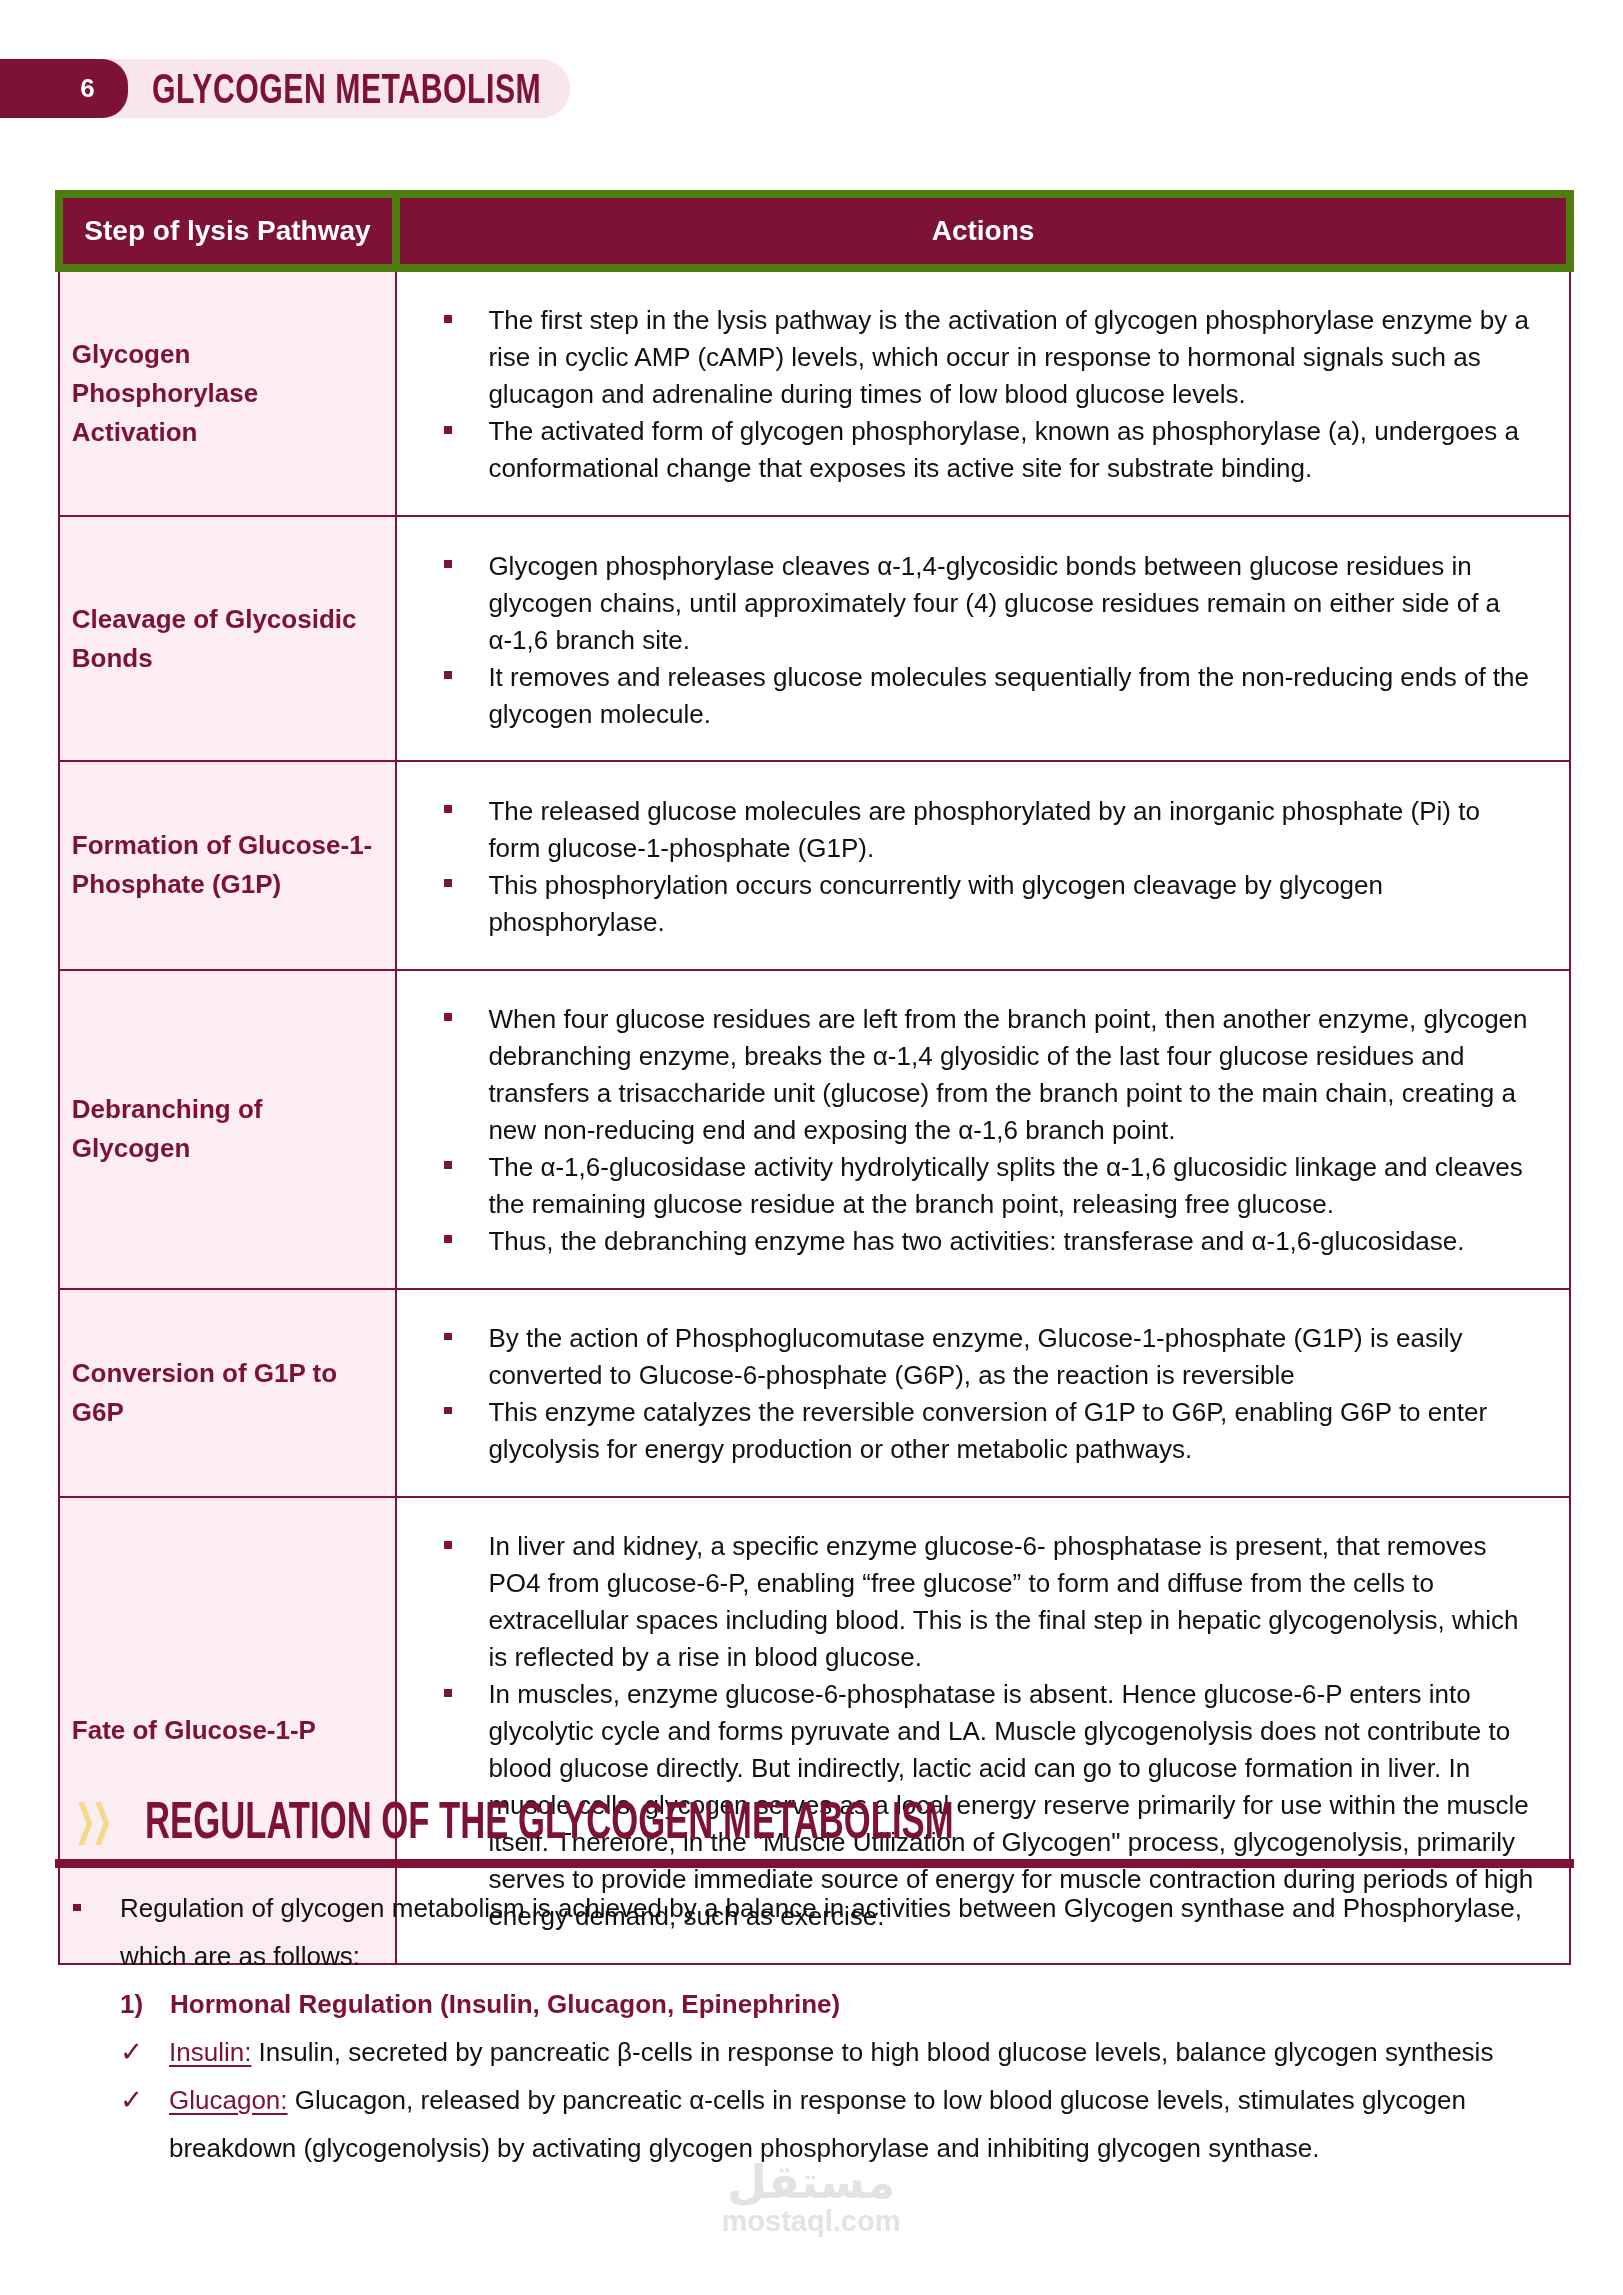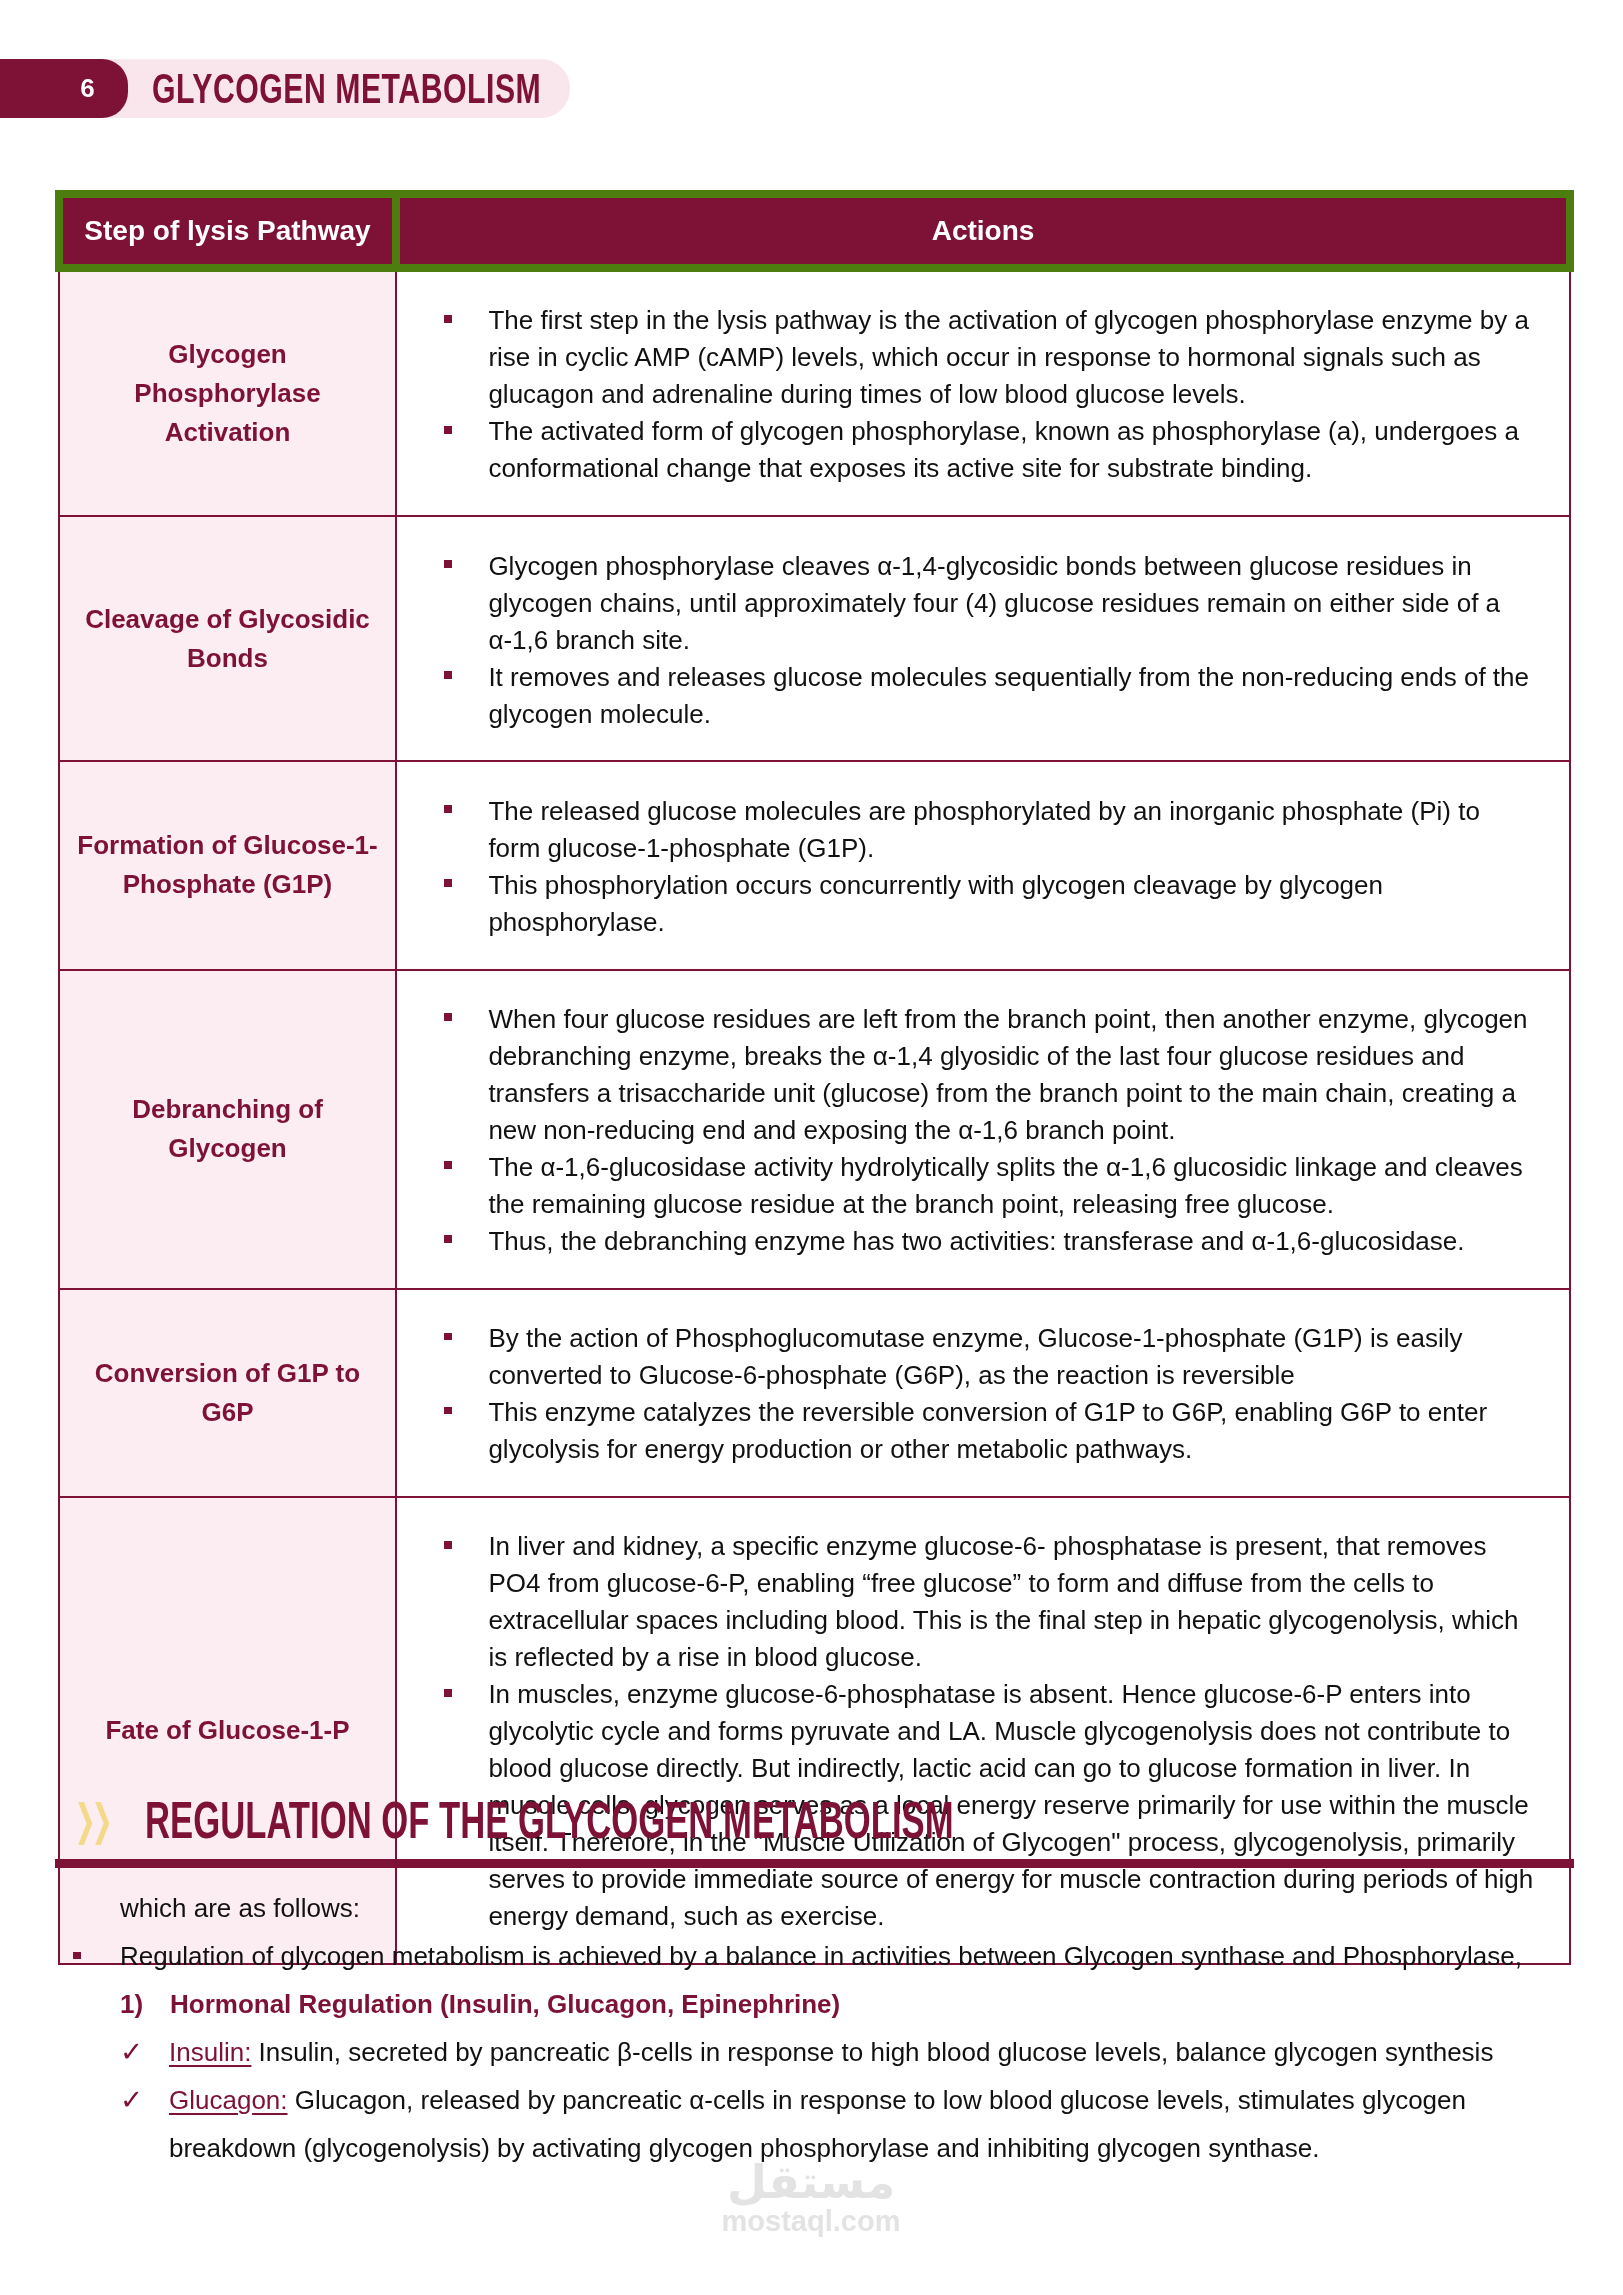--- a/index.html
+++ b/index.html
@@ -31,21 +31,21 @@
     border-collapse:collapse; table-layout:fixed;
   }
   table.steps th {
     background:#7d1136; color:#fff; font-weight:bold; font-size:28px;
     height:64px; border:8px solid #4d7c0f;
   }
   table.steps th.c1 { width:327px; border-right:3.3px solid #ffffff; }
   table.steps td { border:2.6px solid #7d1136; vertical-align:middle; }
   table.steps td.step {
     background:#fcedf2; color:#7d1136; font-weight:bold; font-size:26px;
-    text-align:center; line-height:39px; padding:0 11.8px;
+    line-height:39px; padding:0 11.8px;
   }
   table.steps td.actions { background:#fff; padding:14.4px 14.4px 11.8px 14.4px; }
   ul.b { list-style:none; margin:16px; padding:0; }
   ul.b li {
     position:relative; padding-left:61px; font-size:26px; line-height:37px; color:#111;
   }
   ul.b li::before {
     content:""; position:absolute; left:16.4px; top:12.4px; width:7.9px; height:7.9px; background:#7d1136;
   }
   
@@ -152,25 +152,25 @@
   </tbody>
 </table>
 
 <div class="reg-head">
   <span class="chev">❯❯</span>
   <span class="reg-title">REGULATION OF THE GLYCOGEN METABOLISM</span>
 </div>
 <div class="reg-rule"></div>
 
 <div class="reg-body">
+  <div class="reg-line reg-bullet indent1">
+    <span>Regulation of glycogen metabolism is achieved by a balance in activities between Glycogen synthase and Phosphorylase,</span>
+  </div>
   <div class="reg-line indent1">
     <span>which are as follows:</span>
-  </div>
-  <div class="reg-line reg-bullet indent1">
-    <span>Regulation of glycogen metabolism is achieved by a balance in activities between Glycogen synthase and Phosphorylase,</span>
   </div>
   <div class="reg-line num-head">
     <span class="n">1)</span><span>Hormonal Regulation (Insulin, Glucagon, Epinephrine)</span>
   </div>
 
   <div class="reg-line check-line">
     <span class="check">✓</span>
     <span class="lbl">Insulin:</span><span> Insulin, secreted by pancreatic β-cells in response to high blood glucose levels, balance glycogen synthesis</span>
   </div>
 

